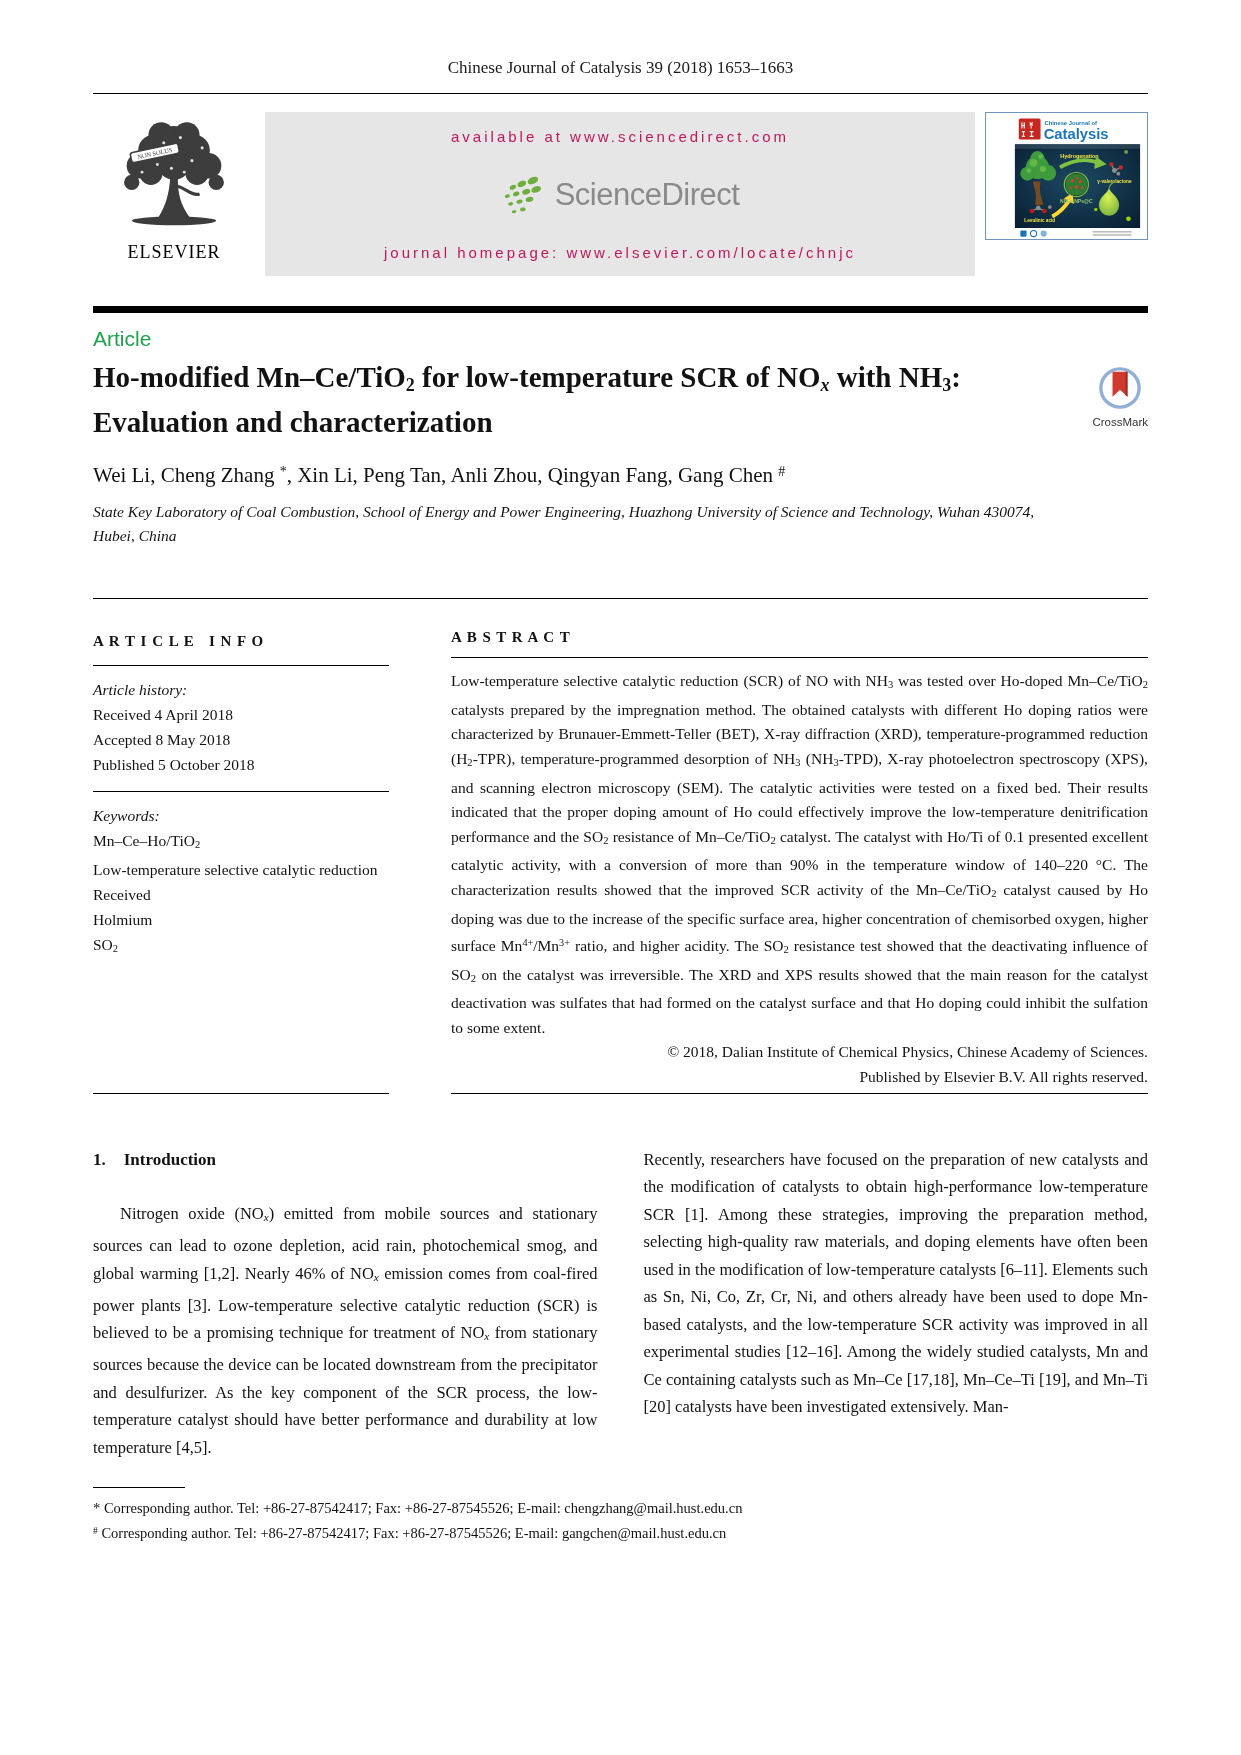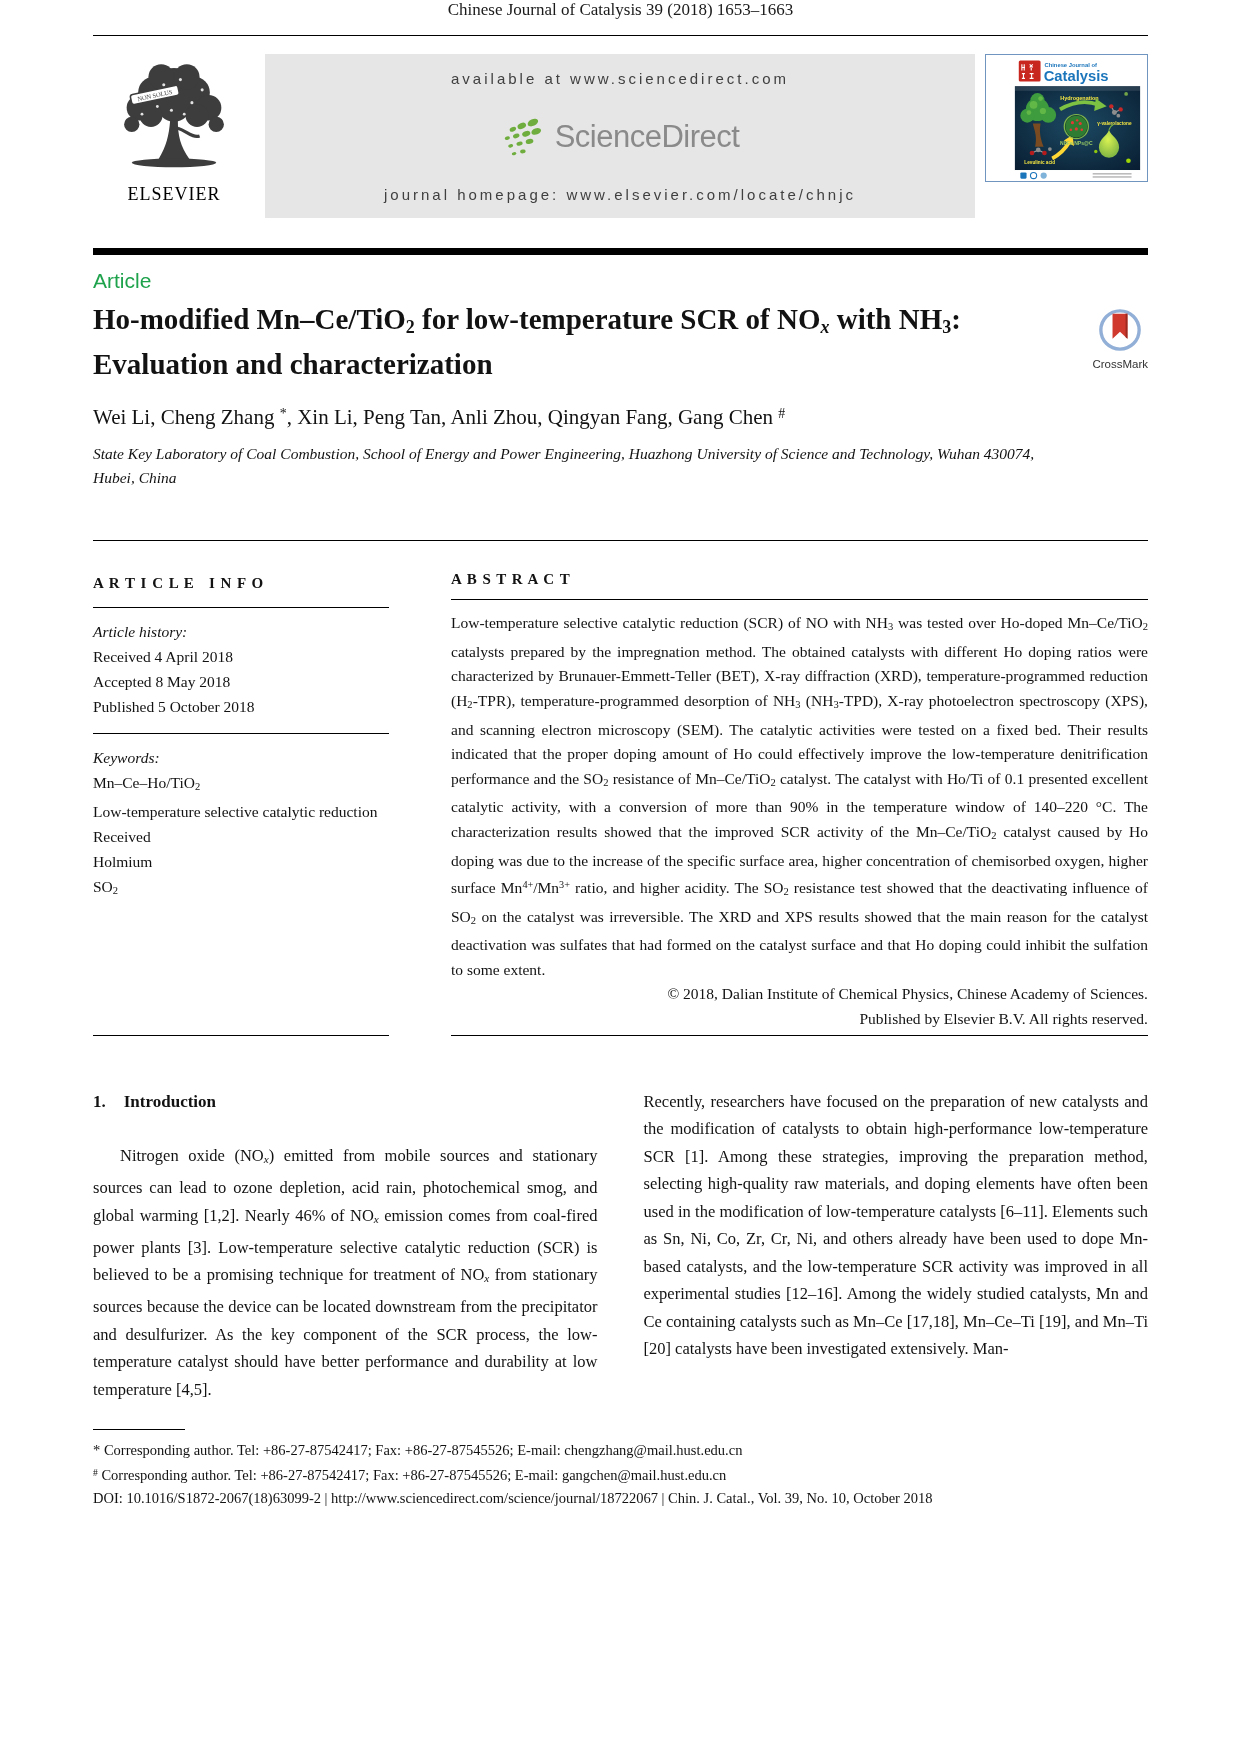--- a/index.html
+++ b/index.html
@@ -5,31 +5,31 @@
   * { box-sizing: border-box; margin: 0; padding: 0; }
   html,body { background:#ffffff; }
   body {
     width:1241px; height:1755px; overflow:hidden;
     font-family:"Liberation Serif", serif; color:#121212;
     position:relative;
   }
   .page { padding:0 93px; }
 
   
-  .running-head { text-align:center; font-size:17px; color:#1a1a1a; }
+  .running-head { margin-top:58px; text-align:center; font-size:17px; color:#1a1a1a; }
   .rule-top { margin-top:15px; border-top:1.6px solid #000; }
 
   
   .header-band { display:flex; margin-top:18px; height:164px; }
   .elsevier-col { width:162px; display:flex; flex-direction:column; align-items:center; }
   .elsevier-col svg { width:132px; height:128px; }
   .elsevier-label { font-size:18px; letter-spacing:1px; color:#000000; margin-top:2px; }
   .banner { flex:1; background:#e6e6e6; margin:0 10px; display:flex; flex-direction:column;
             justify-content:space-between; align-items:center; padding:16px 10px 15px; }
-  .banner-line { font-family:"Liberation Sans", sans-serif; font-size:15px; letter-spacing:3px; color:#404040; }
+  .banner-line { font-family:"Liberation Sans", sans-serif; font-size:15px; letter-spacing:3px; color:#be185d; }
   .sd-logo { display:flex; align-items:center; gap:8px; }
   .sd-text { font-family:"Liberation Sans", sans-serif; font-weight:normal; font-size:31px; color:#8a8a8a; letter-spacing:-0.5px; }
   .cover { width:163px; height:128px; border:1px solid #7096bf;padding-left:22px; }
   .cover svg { width:100%; height:100%; display:block; }
 
   .black-bar { height:7px; background:#000; margin-top:30px; }
 
   .article-label { margin-top:14px; font-family:"Liberation Sans", sans-serif; font-size:21px; color:#1ea24c; }
 
   .title-row { display:flex; align-items:flex-start; margin-top:8px; }
@@ -297,16 +297,15 @@
     </div>
     <div class="icol">
       <div>Recently, researchers have focused on the preparation of new catalysts and the modification of catalysts to obtain high-performance low-temperature SCR [1]. Among these strategies, improving the preparation method, selecting high-quality raw materials, and doping elements have often been used in the modification of low-temperature catalysts [6–11]. Elements such as Sn, Ni, Co, Zr, Cr, Ni, and others already have been used to dope Mn-based catalysts, and the low-temperature SCR activity was improved in all experimental studies [12–16]. Among the widely studied catalysts, Mn and Ce containing catalysts such as Mn–Ce [17,18], Mn–Ce–Ti [19], and Mn–Ti [20] catalysts have been investigated extensively. Man-</div>
     </div>
   </div>
 
   <div class="footnotes">
     <div class="fn-rule"></div>
     <div class="fn">* Corresponding author. Tel: +86-27-87542417; Fax: +86-27-87545526; E-mail: chengzhang@mail.hust.edu.cn</div>
     <div class="fn"><sup>#</sup> Corresponding author. Tel: +86-27-87542417; Fax: +86-27-87545526; E-mail: gangchen@mail.hust.edu.cn</div>
-    <div class="fn">DOI: 10.1016/S1872-2067(18)63099-2 | http://www.sciencedirect.com/science/journal/18722067 | Chin. J. Catal., Vol. 39, No. 10, October 2018</div>
   </div>
 
 </div>
 
 </body></html>

